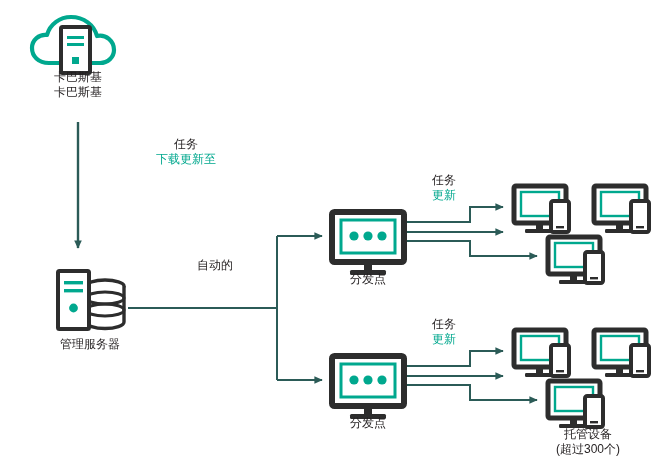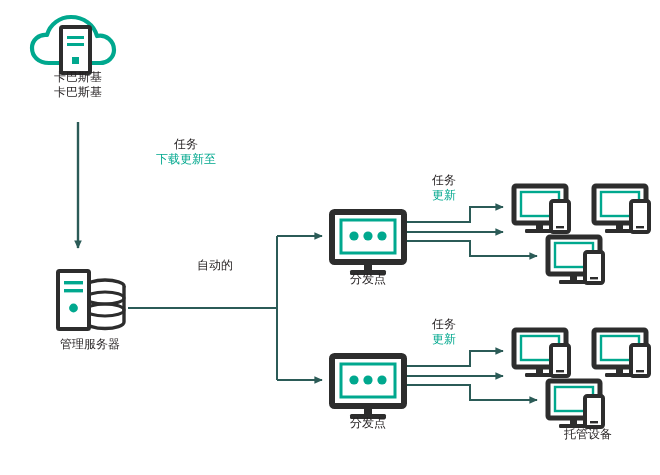--- a/index.html
+++ b/index.html
@@ -198,15 +198,16 @@
     <span class="l2 teal">更新</span>
   </div>
 
   <div class="lbl" style="left:396px; top:317px; width:96px;">
     <span class="l1 dark">任务</span>
     <span class="l2 teal">更新</span>
   </div>
 
   <div class="lbl" style="left:516px; top:427px; width:144px;">
     <span class="l1 dark">托管设备</span>
+    <span class="l2 dark">(超过300个)</span>
   </div>
 
 </div>
 
 </body></html>

